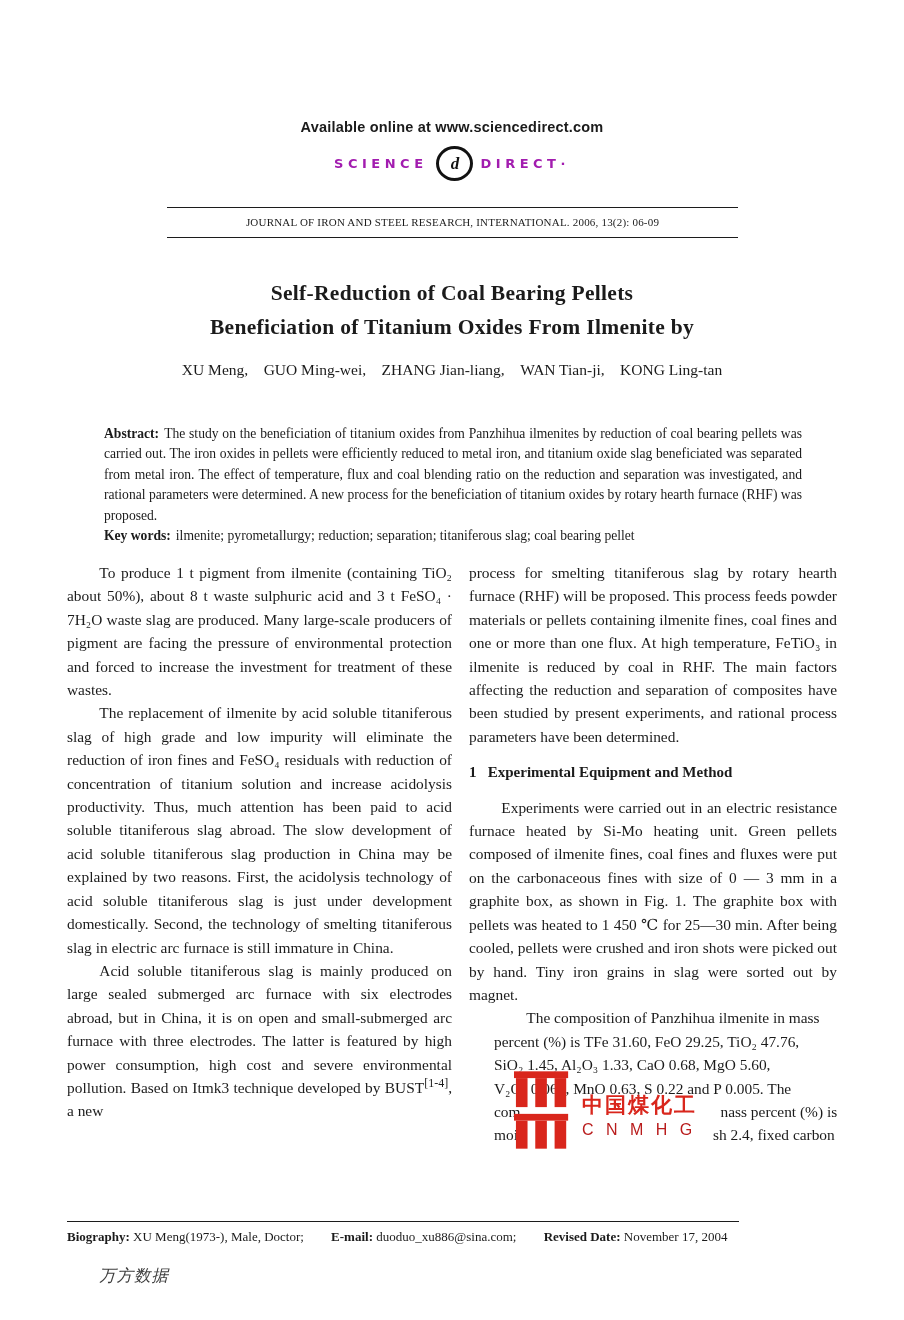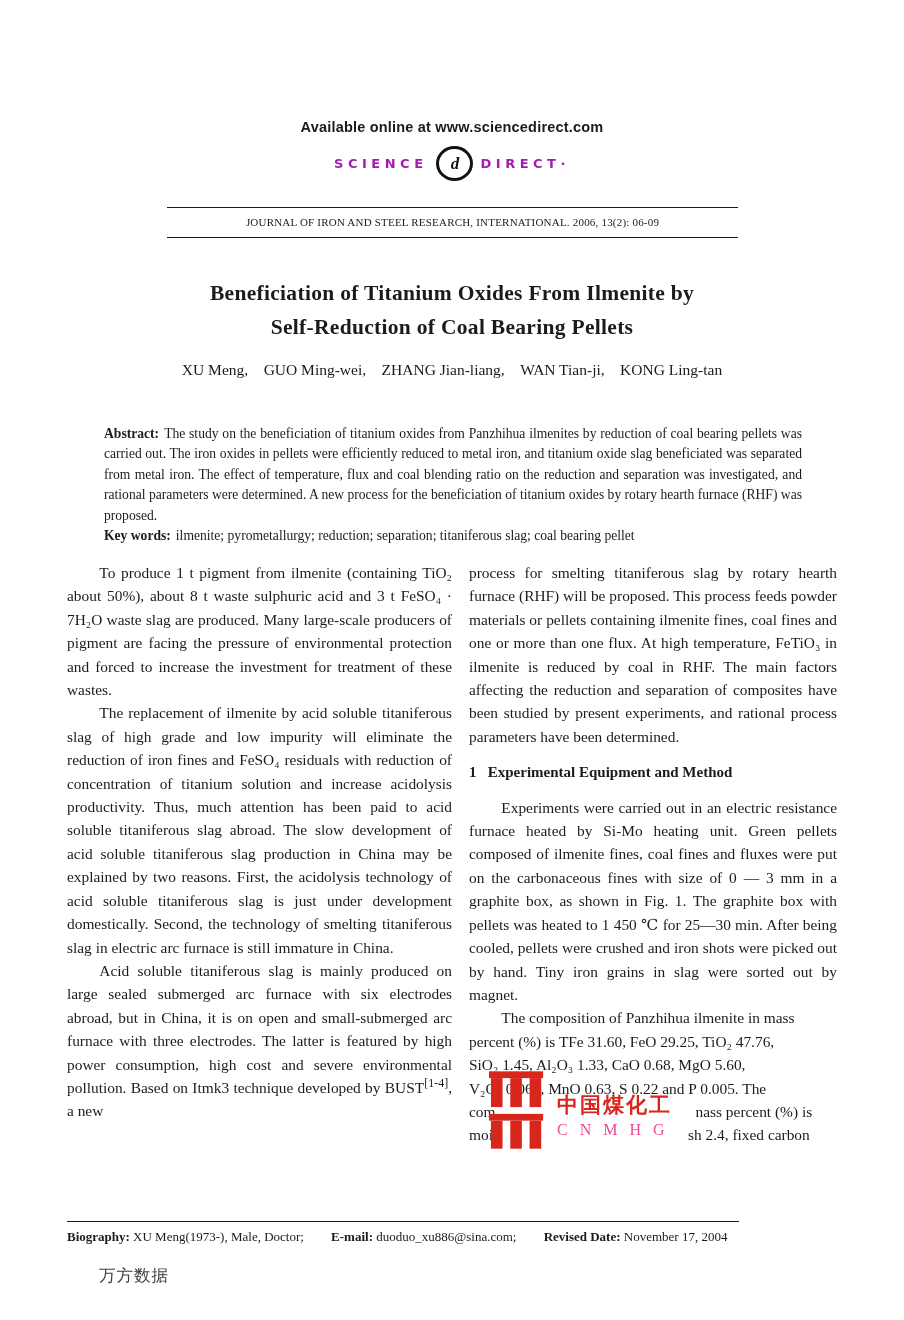--- a/index.html
+++ b/index.html
@@ -30,38 +30,38 @@
   .columns { position:absolute; top:561px; left:67px; width:770px; display:flex; gap:17px; font-size:15.4px; line-height:23.4px; }
   .col { text-align:justify; }
   .col-left { width:385px; }
   .col-right { width:368px; }
   .p { margin:0; }
   .indent { text-indent:2.1em; }
   sup { font-size:12px; line-height:0; }
 
   .section-h { margin:13px 0 11px 0; font-size:15px; font-weight:bold; text-align:left; text-indent:0; }
 
-  .final { position:relative; }
+  .final { position:relative;margin-left:25px; }
   .fline { white-space:nowrap; overflow:visible; }
   .fline.first { text-indent:2.1em; }
   .gap1 { display:inline-block; width:200px; }
   .gap2 { display:inline-block; width:195px; }
 
   .cn-wm { position:absolute; left:20px; top:64px; width:230px; height:90px; display:flex; gap:10px; }
   .cn-logo { width:58px; height:80px; flex:none; }
   .cn-logo rect { fill:#d9261c; }
   .cn-texts { padding-top:24px; }
   .cn-title { font-family:"DejaVu Sans","Liberation Sans",sans-serif; font-size:21px; font-weight:bold; color:#d9261c; letter-spacing:2px; line-height:22px; }
-  .cn-sub { margin-top:5px; font-family:Liberation Serif, serif; font-size:16px; color:#ec4899; letter-spacing:4px; line-height:18px; }
+  .cn-sub { margin-top:5px; font-family:Liberation Sans, sans-serif; font-size:16px; color:#b91c1c; letter-spacing:4px; line-height:18px; }
 
   .footer-rule { position:absolute; top:1221px; left:67px; width:672px; border-top:1.5px solid #1c1c1c; }
   .footer { position:absolute; top:1229px; left:67px; width:800px; font-size:13px; }
   .seg { margin-right:24px; white-space:nowrap; }
 
-  .wanfang { position:absolute; top:1265px; left:99px; font-family:"DejaVu Sans","Liberation Sans",sans-serif; font-size:16.5px; color:#3e3e3e; letter-spacing:1px; }
+  .wanfang { position:absolute; top:1265px; left:99px; font-family:"DejaVu Sans","Liberation Sans",sans-serif; font-size:16.5px; color:#3e3e3e; letter-spacing:1px;font-style:italic; }
 </style>
 </head>
 <body>
 
 <div class="page">
 
   <div class="avail center">Available online at www.sciencedirect.com</div>
 
   <div class="sd-row">
     <span class="sd-word">SCIENCE</span>
@@ -69,22 +69,22 @@
         <span>d</span>
       </span>
     <span class="sd-word">DIRECT·</span>
   </div>
 
   <div class="banner">
     <span>JOURNAL OF IRON AND STEEL RESEARCH, INTERNATIONAL. 2006, 13(2): 06-09</span>
   </div>
 
   <div class="title center">
+    <div>Self-Reduction of Coal Bearing Pellets</div>
     <div>Beneficiation of Titanium Oxides From Ilmenite by</div>
-    <div>Self-Reduction of Coal Bearing Pellets</div>
   </div>
 
   <div class="authors center">XU Meng, GUO Ming-wei, ZHANG Jian-liang, WAN Tian-ji, KONG Ling-tan</div>
 
 
   <div class="abstract">
     <p><span class="b lbl">Abstract:</span><span>The study on the beneficiation of titanium oxides from Panzhihua ilmenites by reduction of coal bearing pellets was carried out. The iron oxides in pellets were efficiently reduced to metal iron, and titanium oxide slag beneficiated was separated from metal iron. The effect of temperature, flux and coal blending ratio on the reduction and separation was investigated, and rational parameters were determined. A new process for the beneficiation of titanium oxides by rotary hearth furnace (RHF) was proposed.</span></p>
     <p><span class="b lbl">Key words:</span><span>ilmenite; pyrometallurgy; reduction; separation; titaniferous slag; coal bearing pellet</span></p>
   </div>
 

